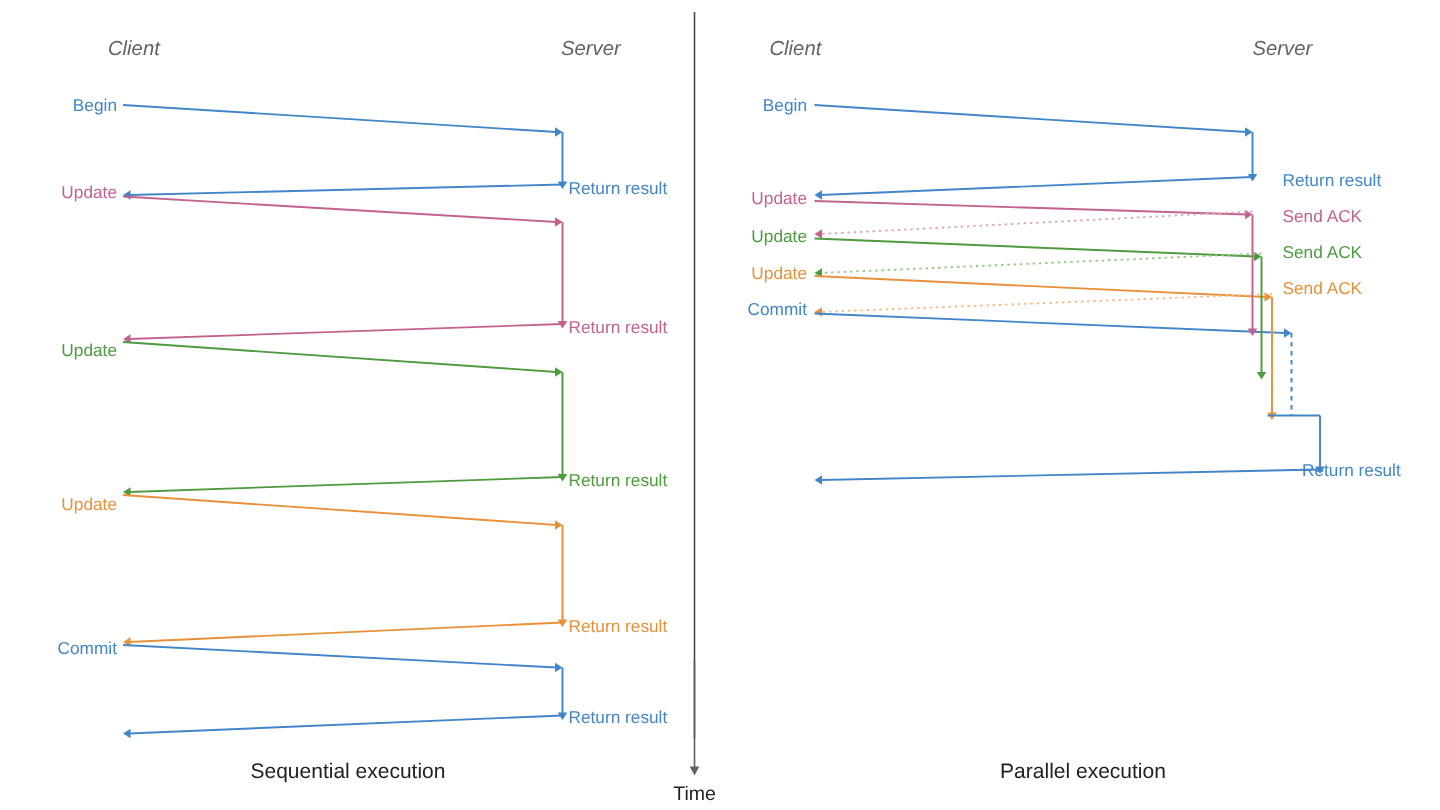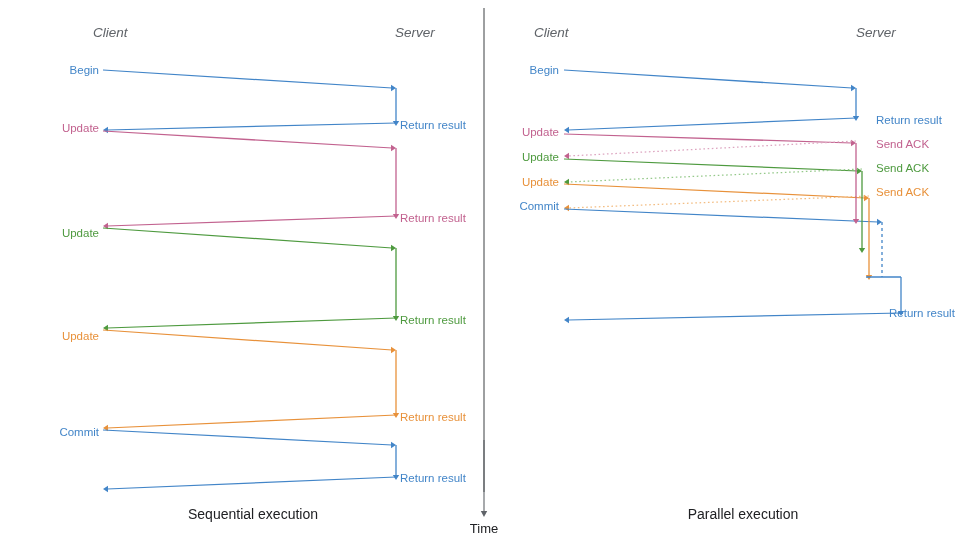--- a/index.html
+++ b/index.html
@@ -11,21 +11,20 @@
   body {
     width: 960px;
     height: 540px;
     overflow: hidden;
     font-family: "Liberation Sans", sans-serif;
   }
   #figure {
     position: relative;
     width: 779px;
     height: 540px;
-    margin-left: 21px;
   }
   svg.diagram {
     position: absolute;
     top: 0;
     left: 0;
     width: 960px;
     height: 540px;
     display: block;
   }
   text {

